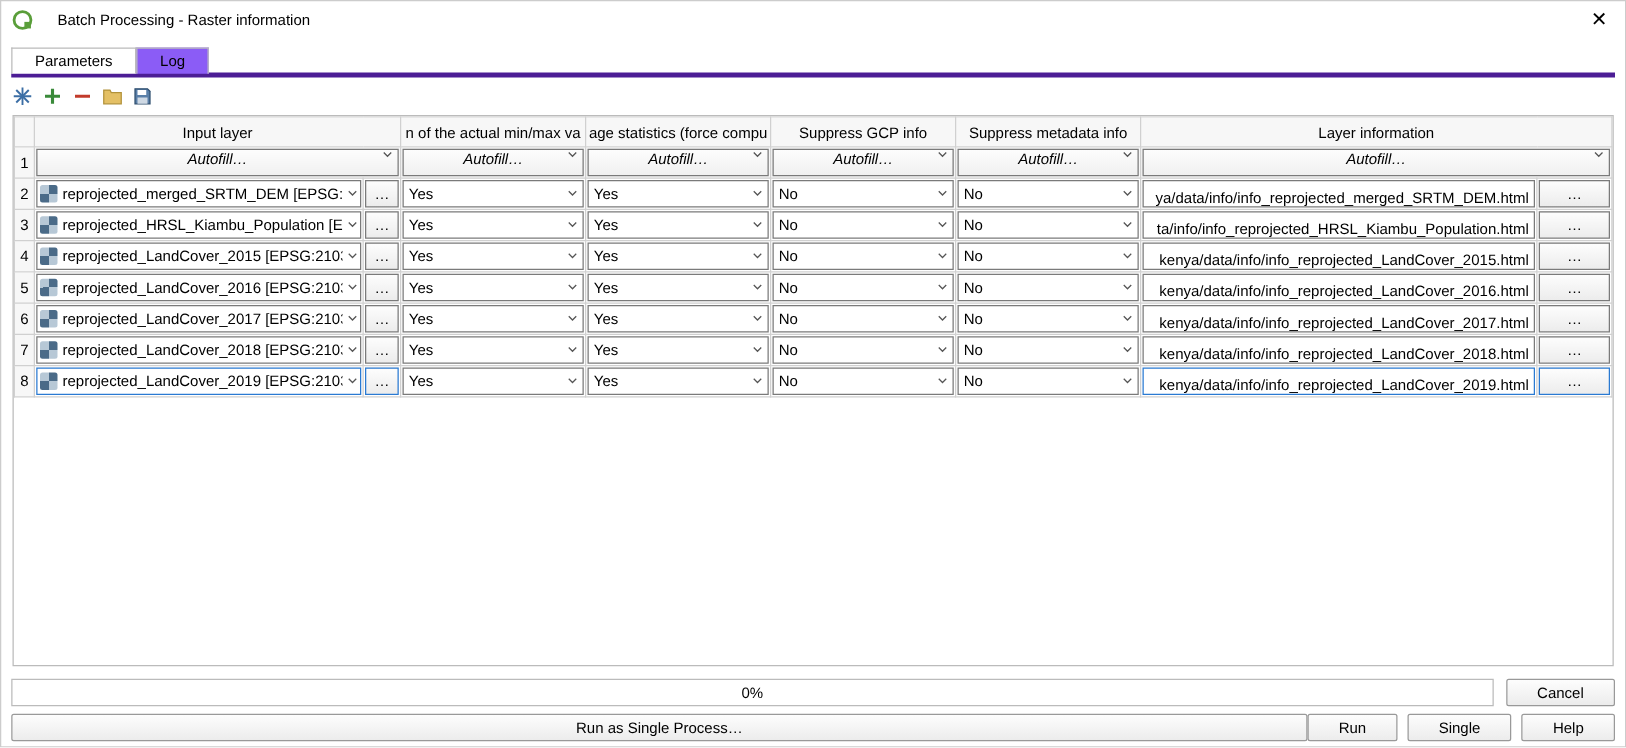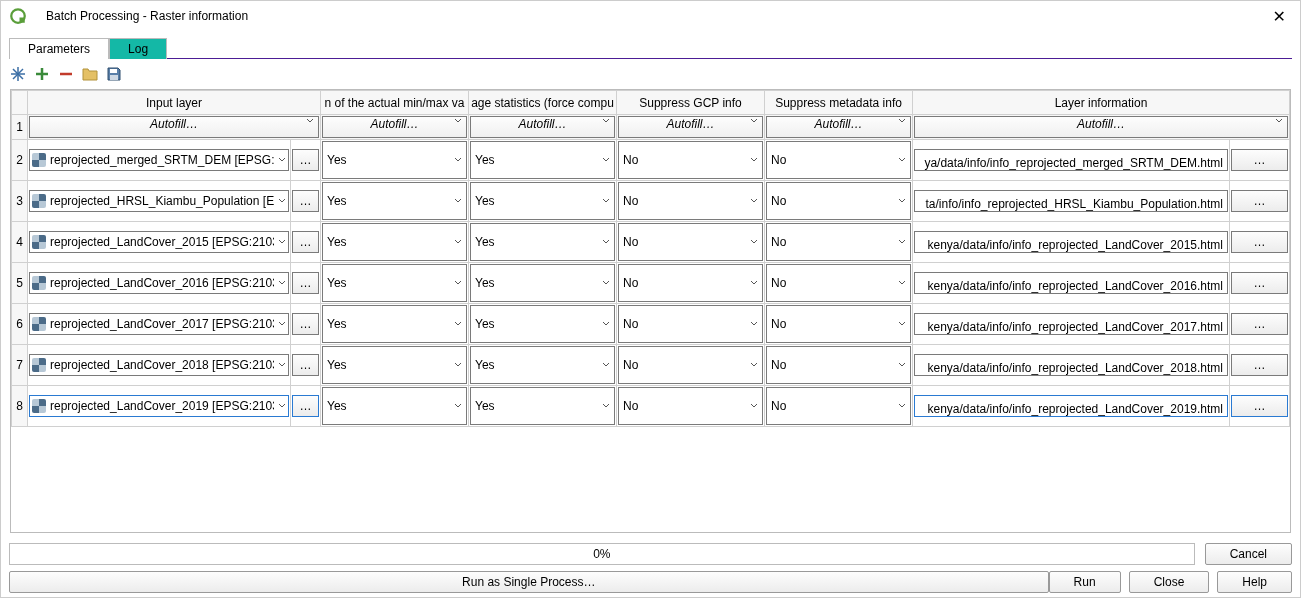--- a/index.html
+++ b/index.html
@@ -3,22 +3,22 @@
 <meta charset="utf-8">
 <style>
 * { box-sizing: border-box; font-family: "Segoe UI", Tahoma, sans-serif; font-size: 12px; }
 body { margin: 0; background: #fff; color: #000; }
 .window { width: 1301px; height: 598px; border: 1px solid #ccc; display: flex; flex-direction: column; }
 .titlebar { display: flex; align-items: center; padding: 4px 8px; height: 30px; gap: 13px; }
 .titlebar .q-icon { width: 18px; height: 18px; margin-right: 6px; }
 .titlebar .title { flex: 1; }
 .titlebar .close { cursor: pointer; font-size: 16px; padding: 0 6px; }
 .content { flex: 1; padding: 6px 8px; display: flex; flex-direction: column; overflow: hidden; }
-.tabs { display: flex; border-bottom: 1px solid #4c1d95; margin-bottom: 4px; align-items: flex-end; }
-.tab { border: 1px solid #bbb; border-bottom: none; padding: 3px 18px; background: #14b8a6; cursor: pointer; position: relative; top: 1px; }
+.tabs { display: flex; border-bottom: 4px solid #4c1d95; margin-bottom: 4px; align-items: flex-end; }
+.tab { border: 1px solid #bbb; border-bottom: none; padding: 3px 18px; background: #8b5cf6; cursor: pointer; position: relative; top: 1px; }
 .tab.active { background: #fff; }
 .toolbar { display: flex; gap: 6px; padding: 2px 0 6px 0; }
 .toolbar .tbtn { width: 18px; height: 18px; display: flex; align-items: center; justify-content: center; cursor: pointer; }
 .table-wrap { border: 1px solid #bbb; flex: 1; overflow: hidden; margin: 0 1px; }
 table { border-collapse: collapse; width: 100%; table-layout: fixed; }
 th, td { border: 1px solid #d0d0d0; padding: 0; height: 24px; vertical-align: middle; overflow: hidden; white-space: nowrap; }
 th { background: #f7f7f7; font-weight: normal; text-align: center; }
 col.num { width: 16px; }
 col.input { width: 263px; }
 col.more { width: 30px; }
@@ -28,21 +28,21 @@
 col.cmeta { width: 148px; }
 col.cinfo { }
 col.cmore2 { width: 60px; }
 .rownum { background: #f7f7f7; text-align: center; }
 .input-cell { border: 1px solid #7a7a7a; margin: 1px; height: 22px; display: flex; align-items: center; background: #fff; padding: 0 2px; }
 .layer-icon { width: 14px; height: 14px; margin-right: 4px; flex-shrink: 0; background: conic-gradient(#4b6b88 0 25%, #b7c8d6 0 50%, #4b6b88 0 75%, #b7c8d6 0 100%); border-radius: 2px; }
 .input-text { flex: 1; overflow: hidden; text-overflow: clip; white-space: nowrap; }
 .dd { width: 8px; height: 8px; margin-left: 4px; flex-shrink: 0; }
 .dd svg { display: block; }
 .more-btn { border: 1px solid #7a7a7a; margin: 1px; height: 22px; display: flex; align-items: center; justify-content: center; background: linear-gradient(#fdfdfd,#ececec); cursor: pointer; }
-.sel { border: 1px solid #7a7a7a; margin: 1px; height: 38px; display: flex; align-items: center; padding: 0 4px; background: #fff; }
+.sel { border: 1px solid #7a7a7a; margin: 1px; height: 22px; display: flex; align-items: center; padding: 0 4px; background: #fff; }
 .af { border: 1px solid #7a7a7a; margin: 1px; height: 22px; display: flex; align-items: flex-start; justify-content: center; font-style: italic; background: linear-gradient(#fdfdfd,#f0f0f0); cursor: pointer; position: relative; }
 .af .dd { position: absolute; right: 4px; font-style: normal; }
 .out-cell { border: 1px solid #7a7a7a; margin: 1px; height: 22px; display: flex; align-items: flex-end; padding: 0 4px; background: #fff; }
 .out-text { flex: 1; overflow: hidden; text-align: right; direction: rtl; }
 tr.active .more-btn, tr.active .input-cell, tr.active .out-cell { border-color: #2a7ad2; }
 .check-row { padding: 6px 2px; display: flex; align-items: center; gap: 6px; }
 .check-row input { margin: 0; }
 .bottom { padding: 4px 8px; display: flex; flex-direction: column; gap: 6px; }
 .progress-row { display: flex; gap: 10px; align-items: center; }
 .progress { flex: 1; border: 1px solid #bbb; height: 22px; display: flex; align-items: center; justify-content: center; background: #fff; }
@@ -660,18 +660,18 @@
           <span>0%</span>
         </div>
       <div class="btn">Cancel</div>
     </div>
     <div class="footer-row">
       <div class="left">
           <div class="btn" style="min-width:0;padding:3px 8px">Run as Single Process…</div>
         </div>
       <div class="right">
         <div class="btn">Run</div>
-        <div class="btn">Close</div>
+        <div class="btn">Single</div>
         <div class="btn">Help</div>
       </div>
     </div>
   </div>
 </div>
 
 </body></html>

